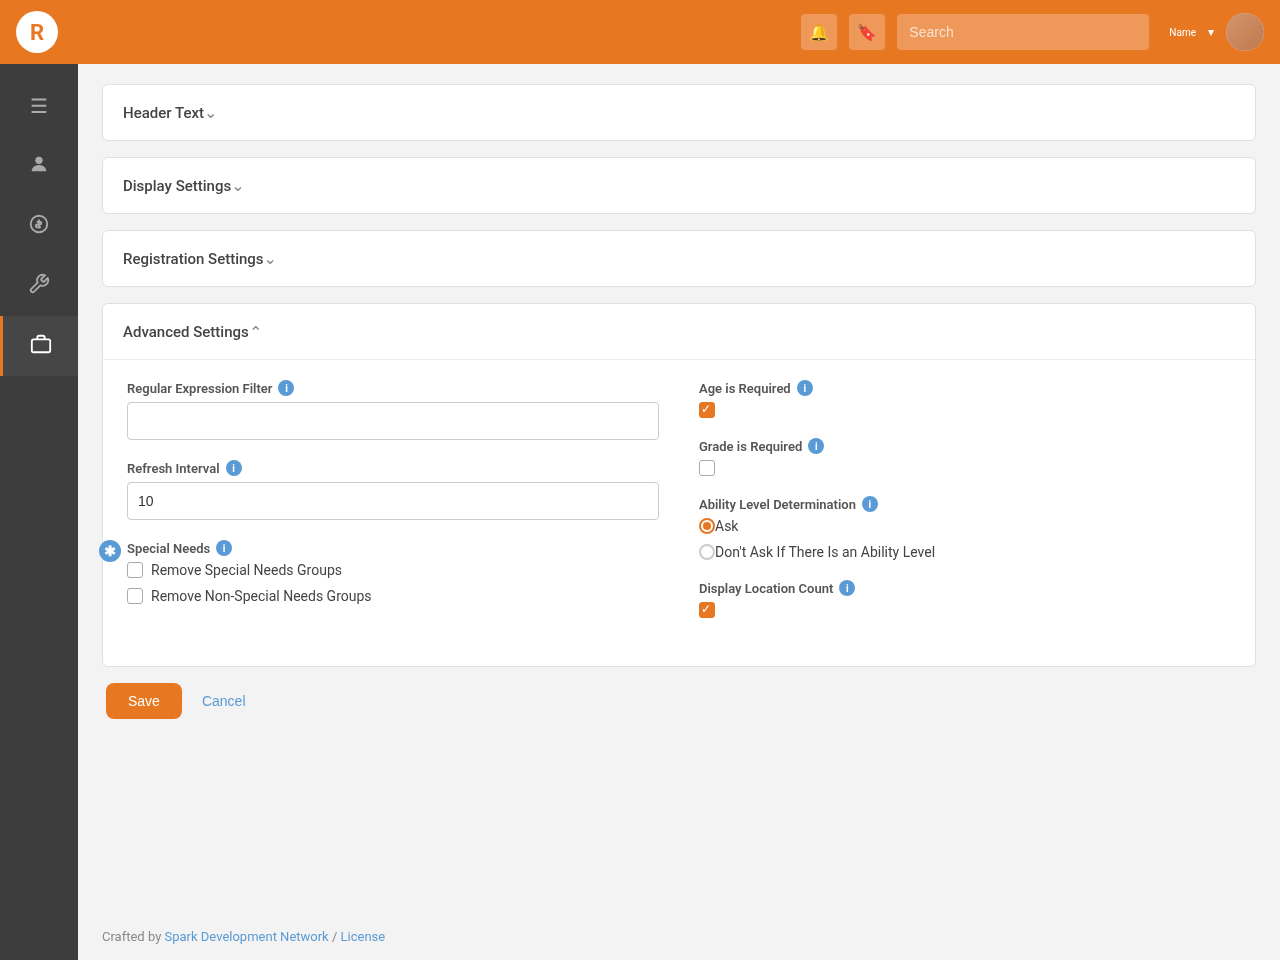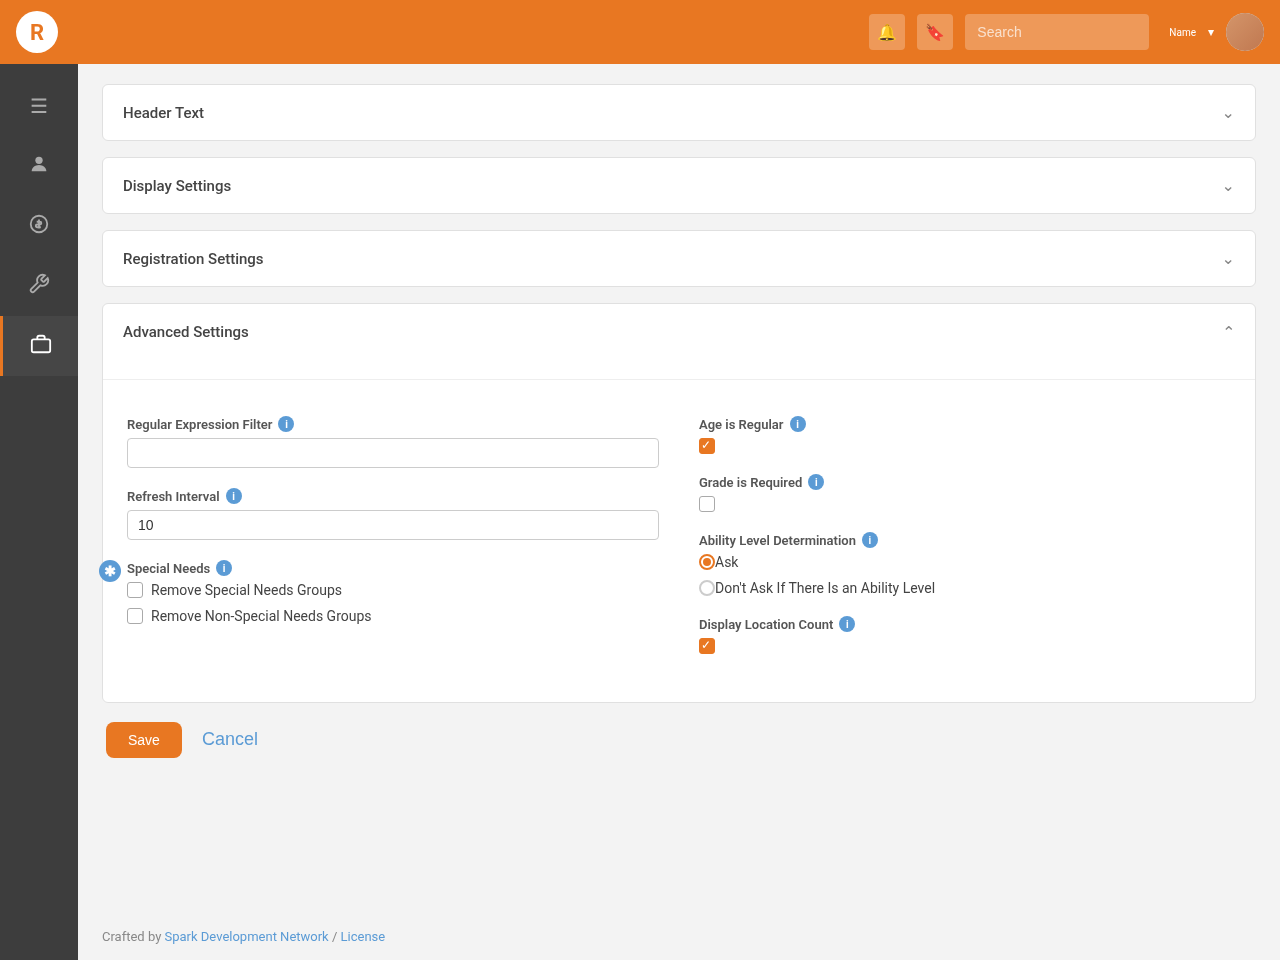--- a/index.html
+++ b/index.html
@@ -39,21 +39,21 @@
       display: flex; align-items: center; justify-content: center;
       color: white;
       font-size: 16px;
       cursor: pointer;
     }
     .top-nav .search-box {
       background: rgba(255,255,255,0.25);
       border: none;
       border-radius: 4px;
       height: 36px;
-      width: 184px;
+      width: 252px;
       padding: 0 12px;
       color: white;
       font-size: 14px;
     }
     .top-nav .search-box::placeholder { color: rgba(255,255,255,0.7); }
     .top-nav .user-name {
       color: white;
       font-size: 10px;
       margin-left: 8px;
     }
@@ -112,35 +112,34 @@
     
     .section-card {
       background: white;
       border: 1px solid #e0e0e0;
       border-radius: 6px;
       margin-bottom: 16px;
     }
     .section-header {
       display: flex;
       align-items: center;
-      justify-content: space-between;
+      justify-content: flex-start;
       padding: 18px 20px;
       cursor: pointer;
       font-size: 15px;
       font-weight: 500;
       color: #444;
     }
     .section-header .chevron {
       color: #888;
       font-size: 16px;
     }
     .section-body {
-      padding: 36px 24px 28px;
+      padding: 20px 24px 28px;
       border-top: 1px solid #eee;
-      margin-top: 20px;
     }
 
     
     .form-row {
       display: flex;
       gap: 40px;
     }
     .form-col {
       flex: 1;
     }
@@ -164,21 +163,21 @@
       background: #5b9bd5;
       border-radius: 50%;
       color: white;
       font-size: 10px;
       font-weight: bold;
       cursor: pointer;
       flex-shrink: 0;
     }
     .form-input {
       width: 100%;
-      height: 30px;
+      height: 38px;
       border: 1px solid #ccc;
       border-radius: 4px;
       padding: 0 10px;
       font-size: 14px;
       color: #333;
       outline: none;
     }
 
     
     .checkbox-group { display: flex; flex-direction: column; gap: 10px; }
@@ -268,21 +267,21 @@
       padding: 10px 22px;
       font-size: 14px;
       font-weight: 500;
       cursor: pointer;
     }
     .btn-cancel {
       background: transparent;
       color: #5b9bd5;
       border: none;
       padding: 10px 12px;
-      font-size: 18px;
+      font-size: 14px;
       cursor: pointer;
     }
     .btn-area {
       display: flex;
       align-items: center;
       gap: 8px;
       margin-top: 8px;
       padding: 0 4px 16px;
     }
 
@@ -425,21 +424,21 @@
                 <span>Remove Non-Special Needs Groups</span>
               </label>
             </div>
           </div>
         </div>
 
         <div class="form-col">
 
           <div class="form-group">
             <label class="form-label">
-              <span>Age is Regular</span>
+              <span>Age is Required</span>
               <span class="info-icon">i</span>
             </label>
             <label class="checkbox-item">
               <input type="checkbox" checked="" style="">
             </label>
           </div>
 
           <div class="form-group">
             <label class="form-label">
               <span>Grade is Required</span>

